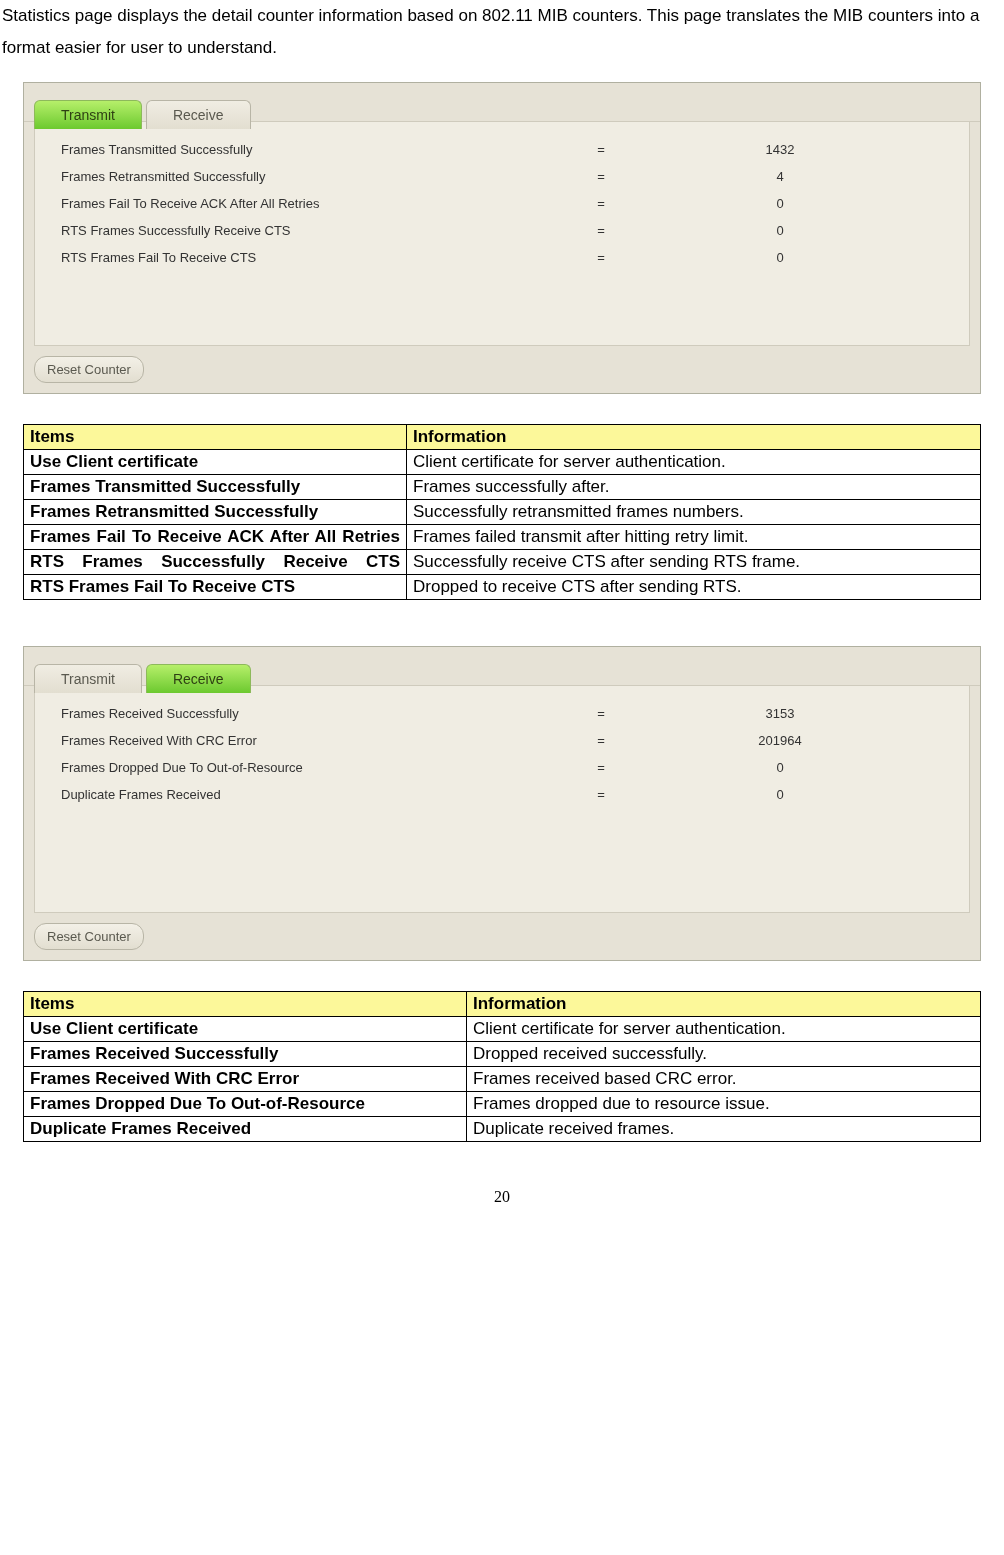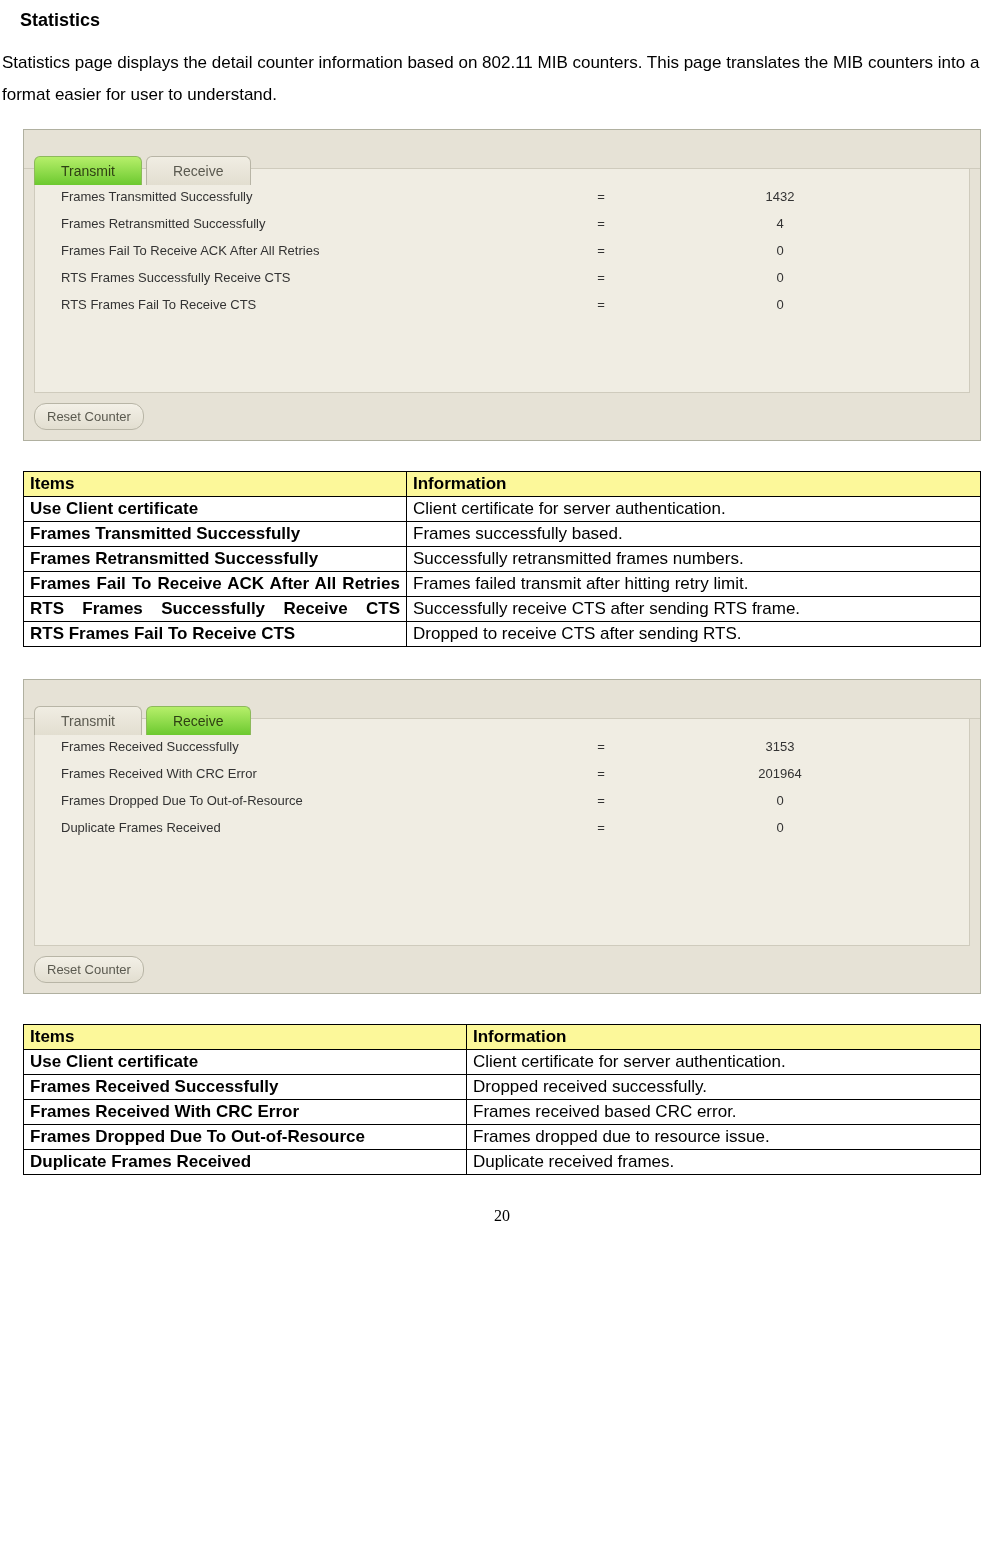--- a/index.html
+++ b/index.html
@@ -43,21 +43,21 @@
     border-bottom: none;
     border-top-left-radius: 6px;
     border-top-right-radius: 6px;
     background: linear-gradient(#f0ede3, #e2ded0);
     color: #5a594f;
     font-family: "Segoe UI", Tahoma, Geneva, sans-serif;
     font-size: 14px;
     padding: 6px 26px;
     margin-right: 4px;
     position: relative;
-    top: 17px;
+    top: 8px;
     z-index: 1;
   }
   .tab.active {
     background: linear-gradient(#b6ef6a, #6cc92f);
     color: #2e4013;
     border-color: #8db95b;
     z-index: 2;
   }
   .stats-area {
     background: #f0ede3;
@@ -95,21 +95,21 @@
     display: inline-block;
     border: 1px solid #b8b5a6;
     border-radius: 12px;
     background: linear-gradient(#f3f0e7, #e2ded0);
     color: #5a594f;
     font-family: "Segoe UI", Tahoma, Geneva, sans-serif;
     font-size: 13px;
     padding: 5px 12px;
   }
   .desc-table {
-    margin: 0 auto 32px auto;
+    margin: 0 auto 46px auto;
     width: 958px;
     border-collapse: collapse;
     font-size: 17px;
   }
   .desc-table th, .desc-table td {
     border: 1px solid #000;
     padding: 2px 6px;
     text-align: left;
     vertical-align: top;
   }
@@ -127,21 +127,20 @@
     font-family: "Times New Roman", serif;
     font-size: 16px;
     margin: 12px 10px;
   }
 </style>
 </head>
 <body>
 
 <div class="page">
 
-  <div class="section-title">Statistics</div>
 
   <div class="intro">Statistics page displays the detail counter information based on 802.11 MIB counters. This page translates the MIB counters into a format easier for user to understand.</div>
 
   <div class="app-panel">
     <div class="tabbar">
       <div class="tab active">Transmit</div>
       <div class="tab">Receive</div>
     </div>
     <div class="stats-area">
       <div class="stat-row">
@@ -181,21 +180,21 @@
         <tr>
       <th class="col-item">Items</th>
       <th>Information</th>
     </tr>
     <tr>
       <td class="col-item">Use Client certificate</td>
       <td>Client certificate for server authentication.</td>
     </tr>
     <tr>
       <td class="col-item">Frames Transmitted Successfully</td>
-      <td>Frames successfully based.</td>
+      <td>Frames successfully after.</td>
     </tr>
     <tr>
       <td class="col-item">Frames Retransmitted Successfully</td>
       <td>Successfully retransmitted frames numbers.</td>
     </tr>
     <tr>
       <td class="col-item justify">Frames Fail To Receive ACK After All Retries</td>
       <td>Frames failed transmit after hitting retry limit.</td>
     </tr>
     <tr>

